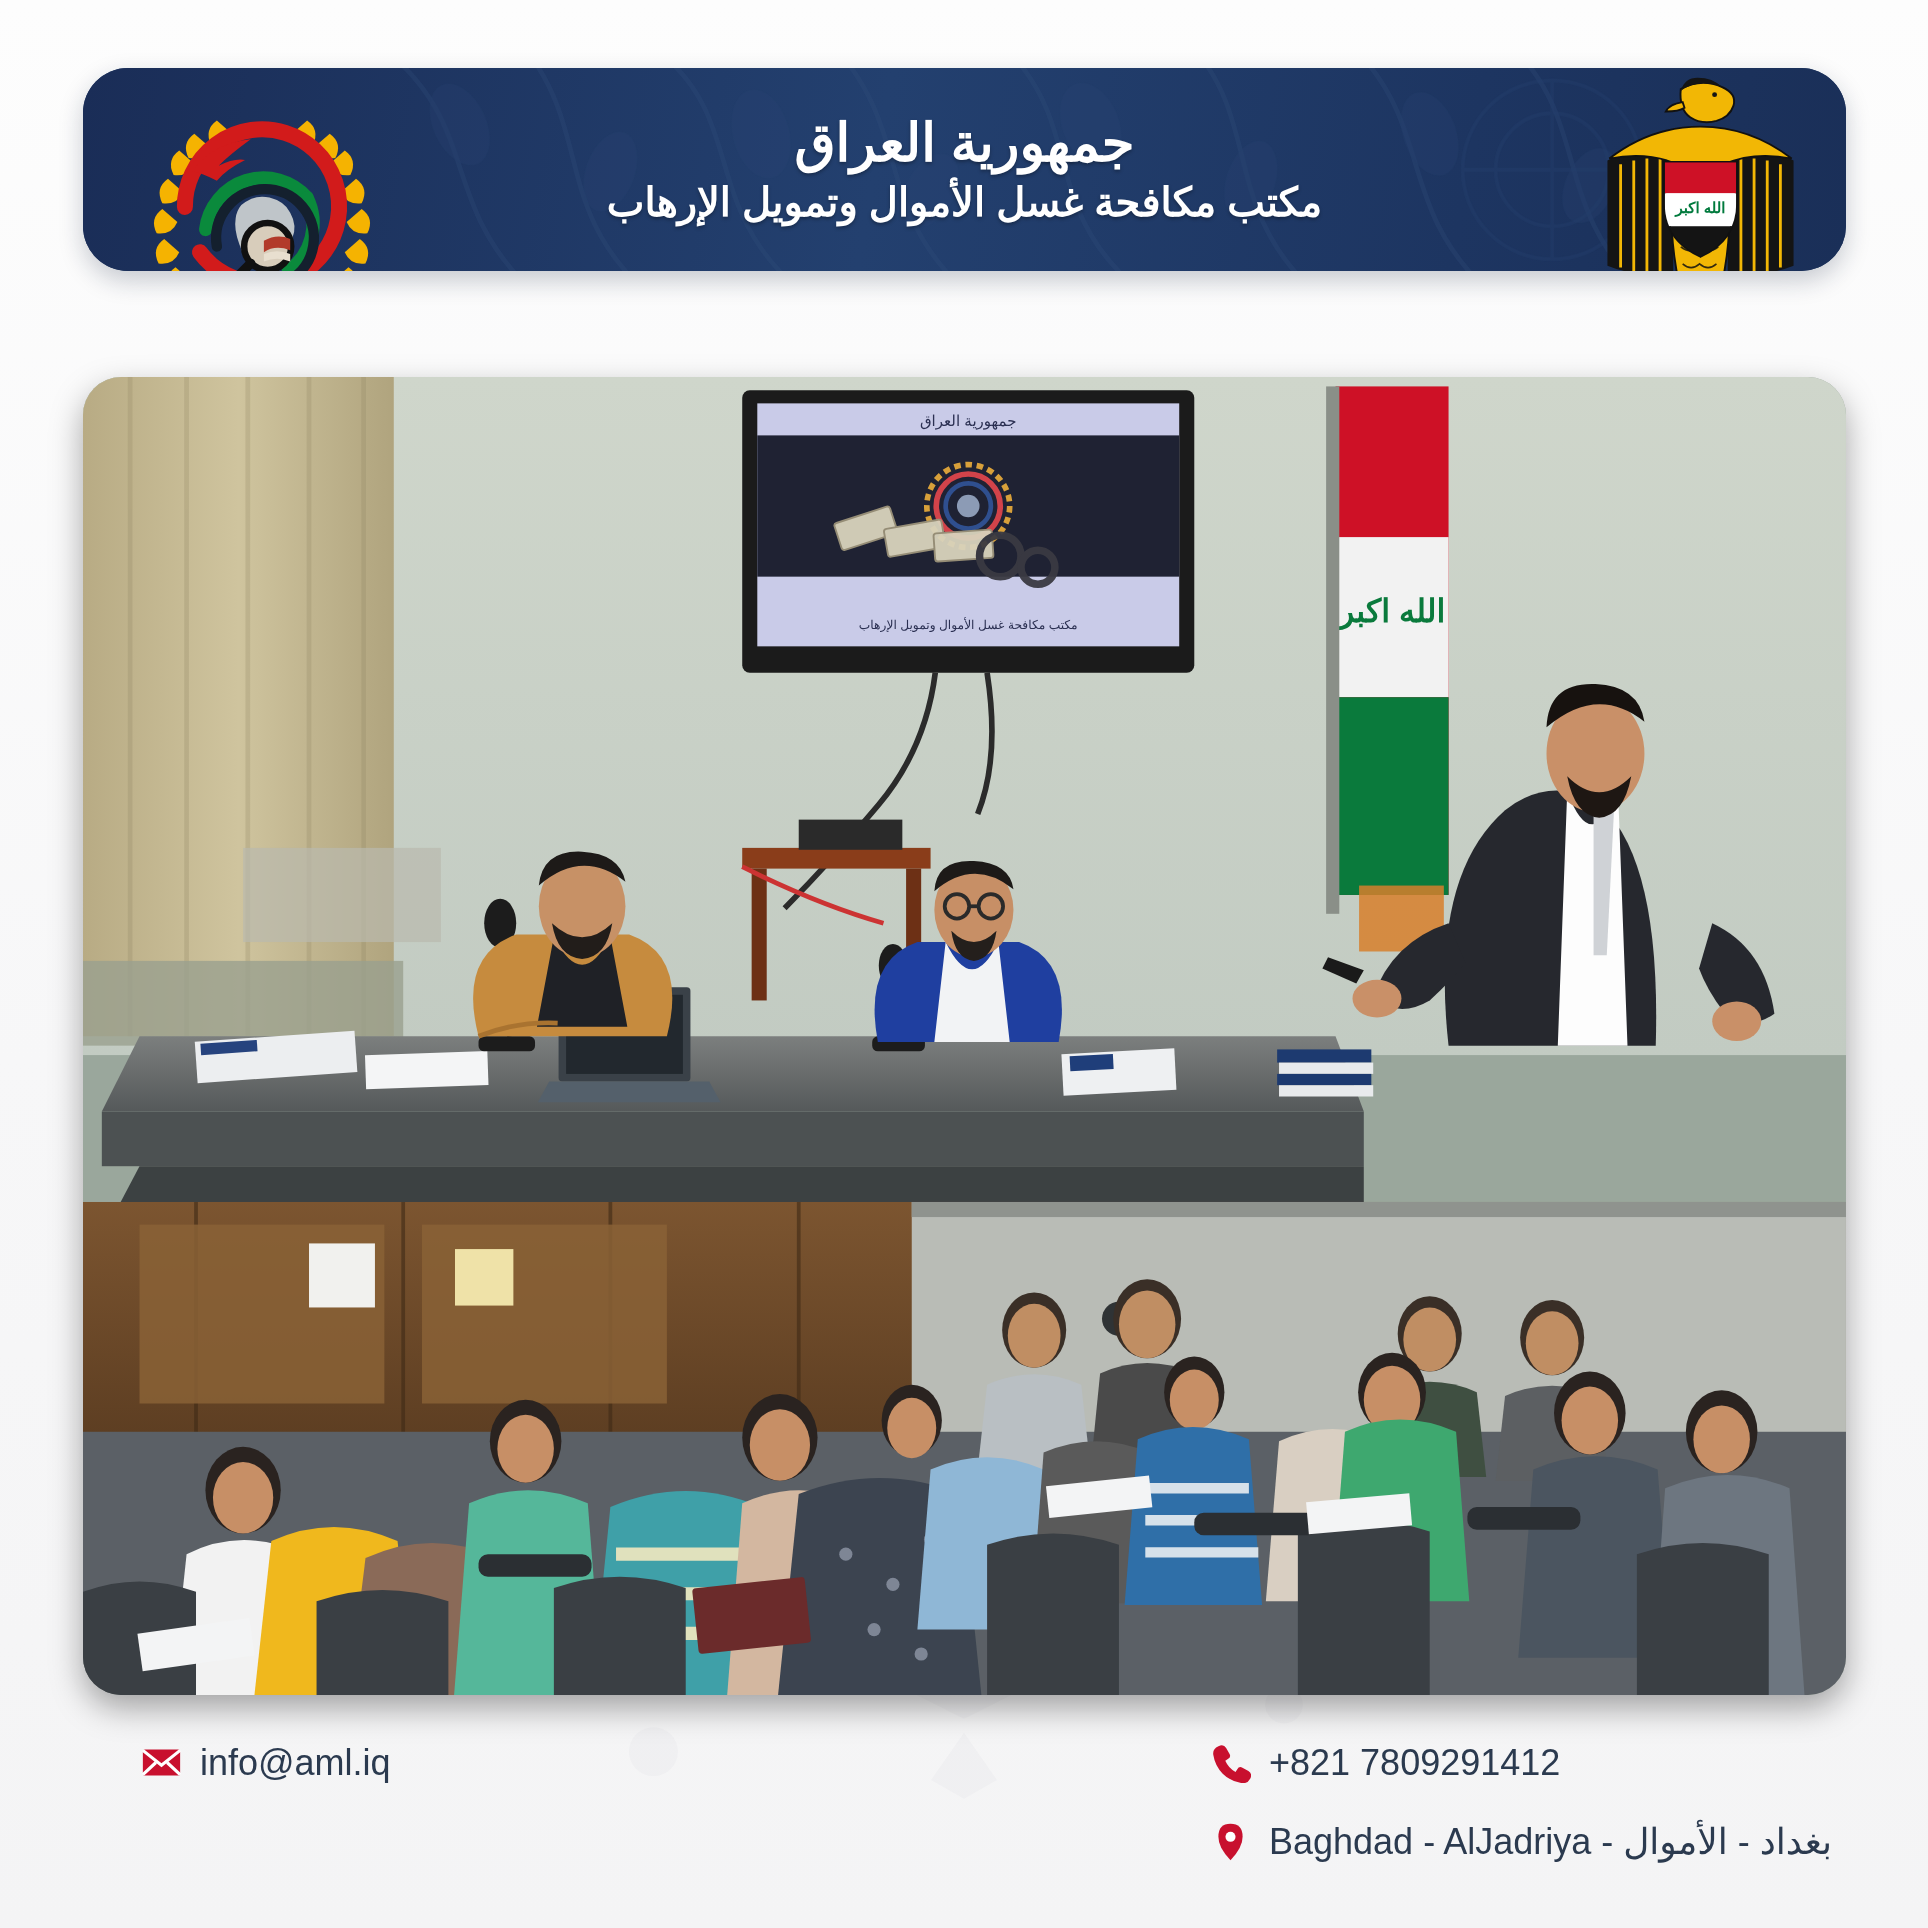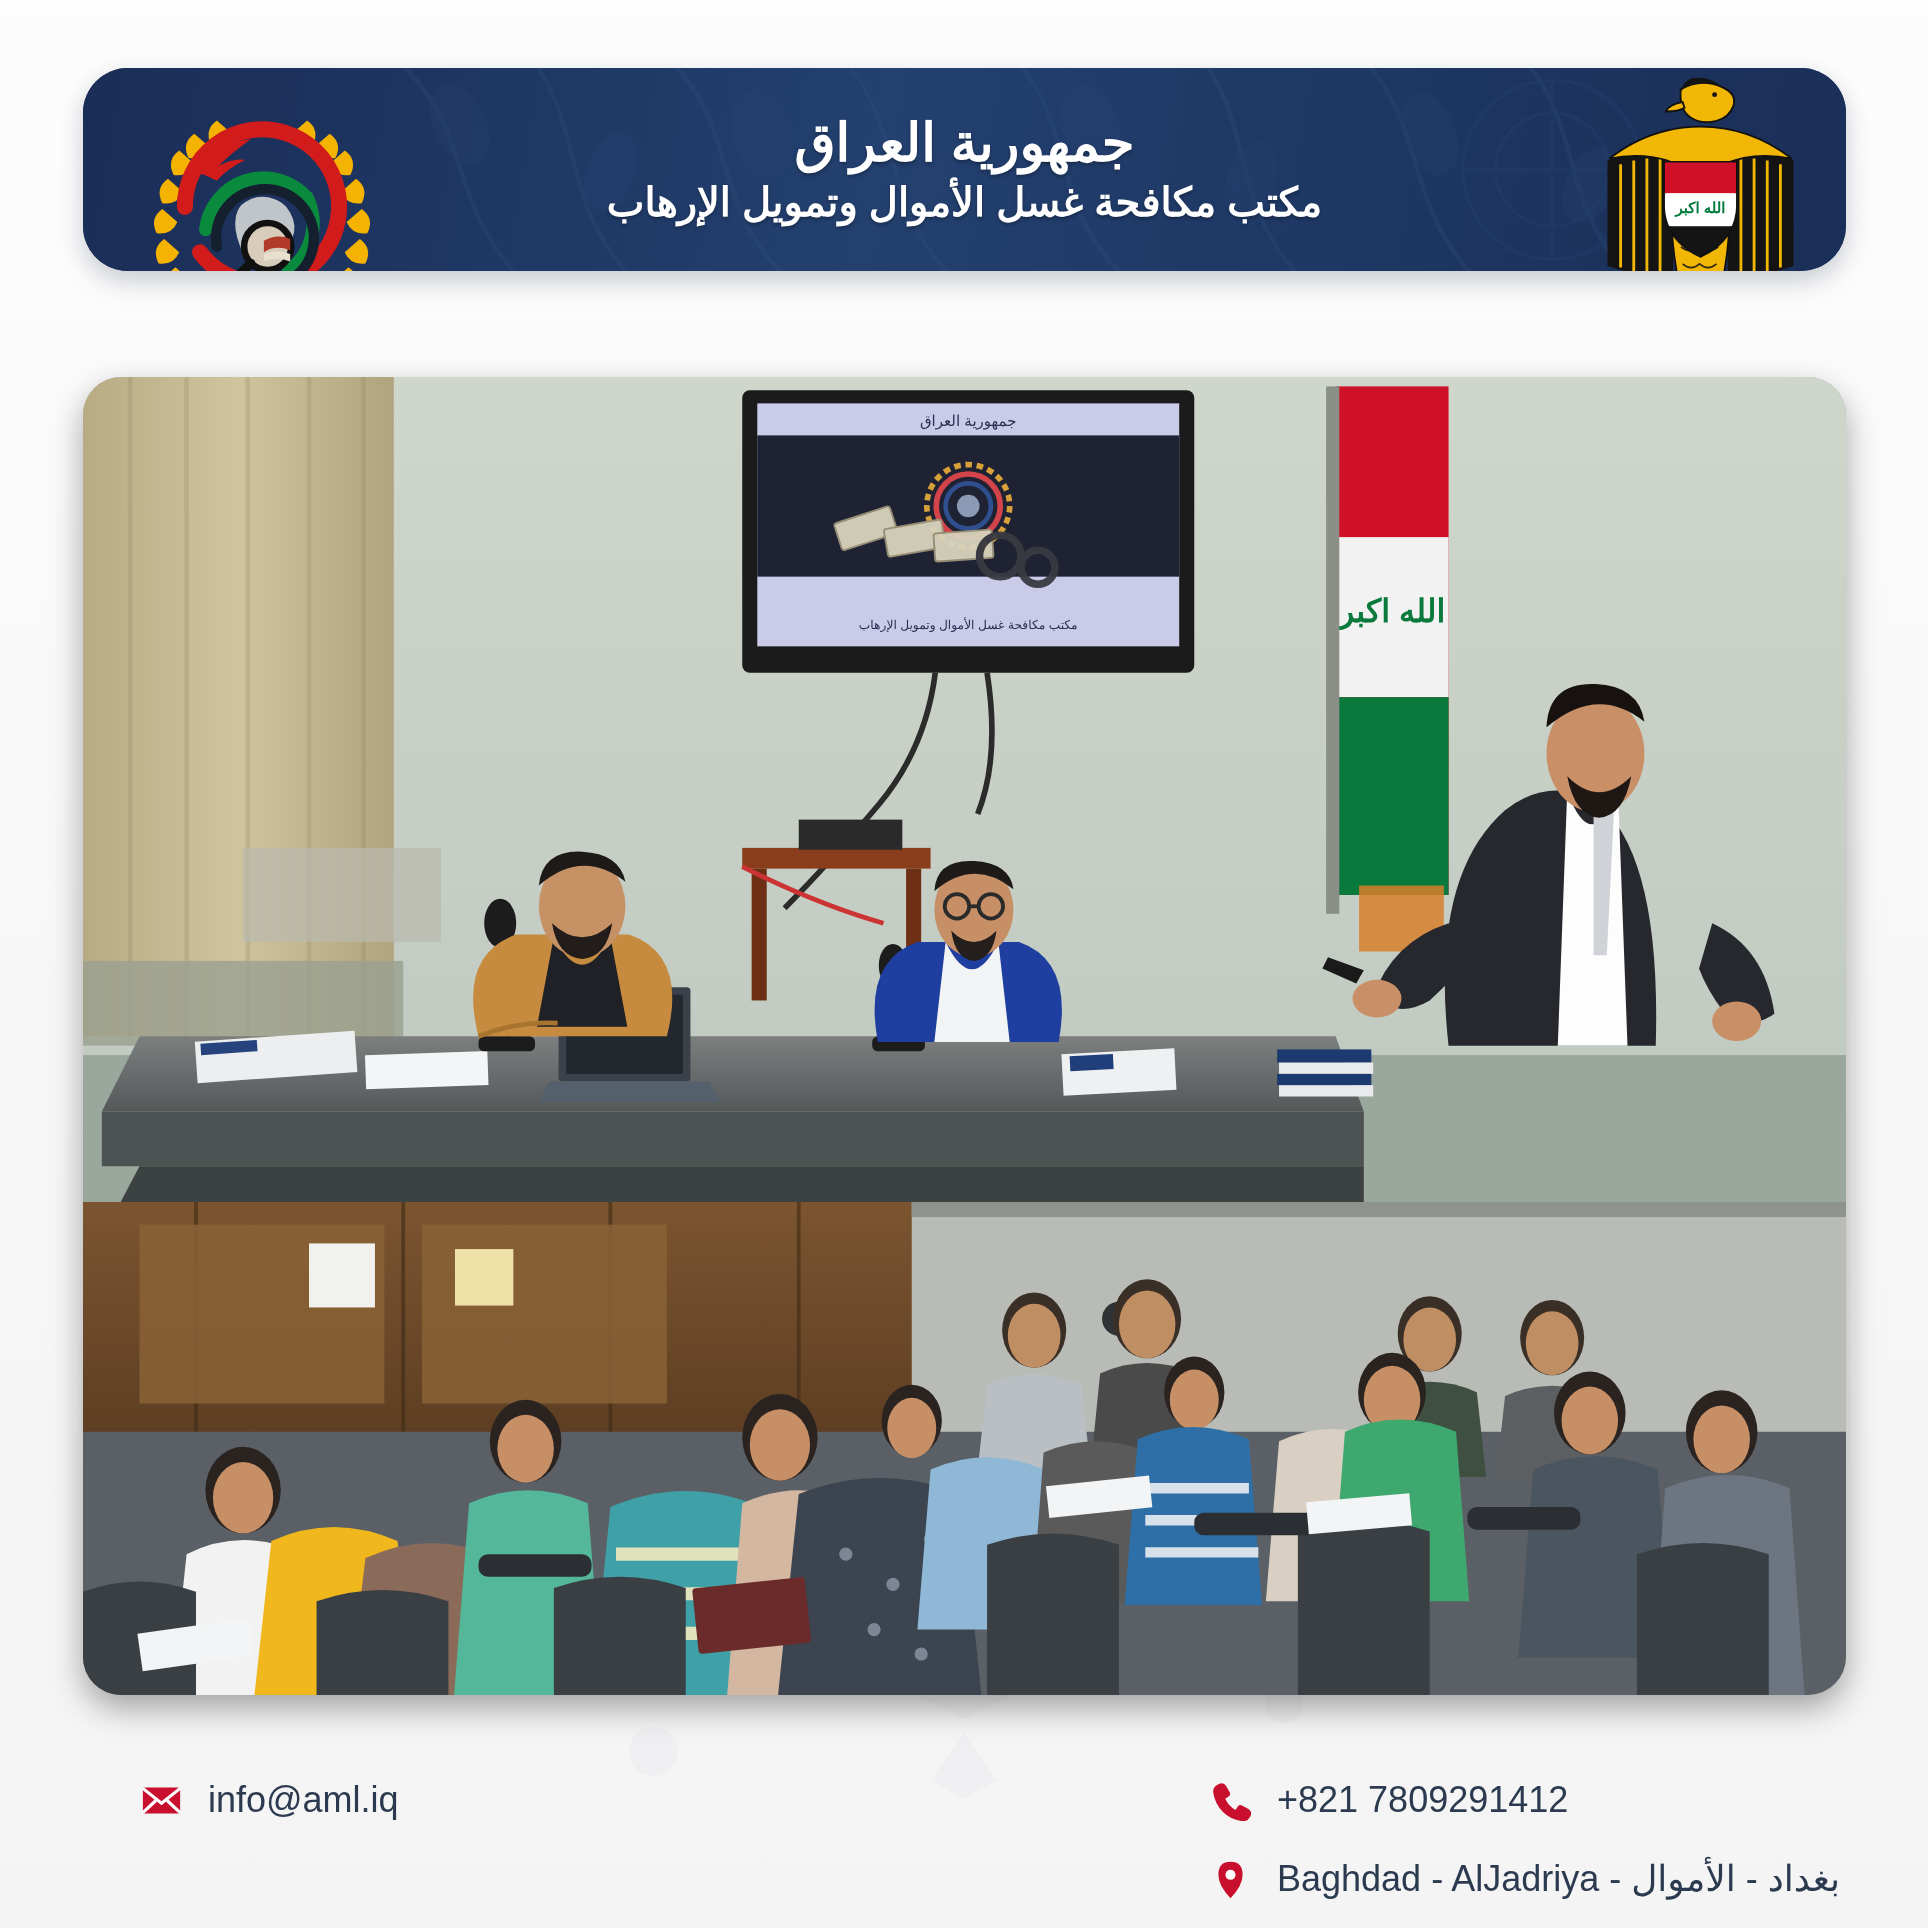--- a/index.html
+++ b/index.html
@@ -68,21 +68,21 @@
   #photo { position:absolute; inset:0; }
 
   
   #footer {
     position:absolute; left:0; right:0; top:1723px; height:205px;
   }
   .f-col { position:absolute; }
   .f-left  { left:141px;  top:19px;  width:716px; }
   .f-right { left:1210px; top:19px;  width:659px; }
   .f-row {
-    display:flex; align-items:flex-end; gap:26px; height:79px;
+    display:flex; align-items:flex-start; gap:18px; height:79px;
   }
   .f-icon { width:41px; height:41px; flex:0 0 41px; display:flex; align-items:center; justify-content:center; }
   .f-text {
     font-size:36px; color:#2b3a4f; font-weight:400; white-space:nowrap;
     font-family:"Liberation Sans", sans-serif;
   }
   .f-text.rtlmix { direction:ltr; unicode-bidi: plaintext; }
 </style>
 </head>
 <body>

